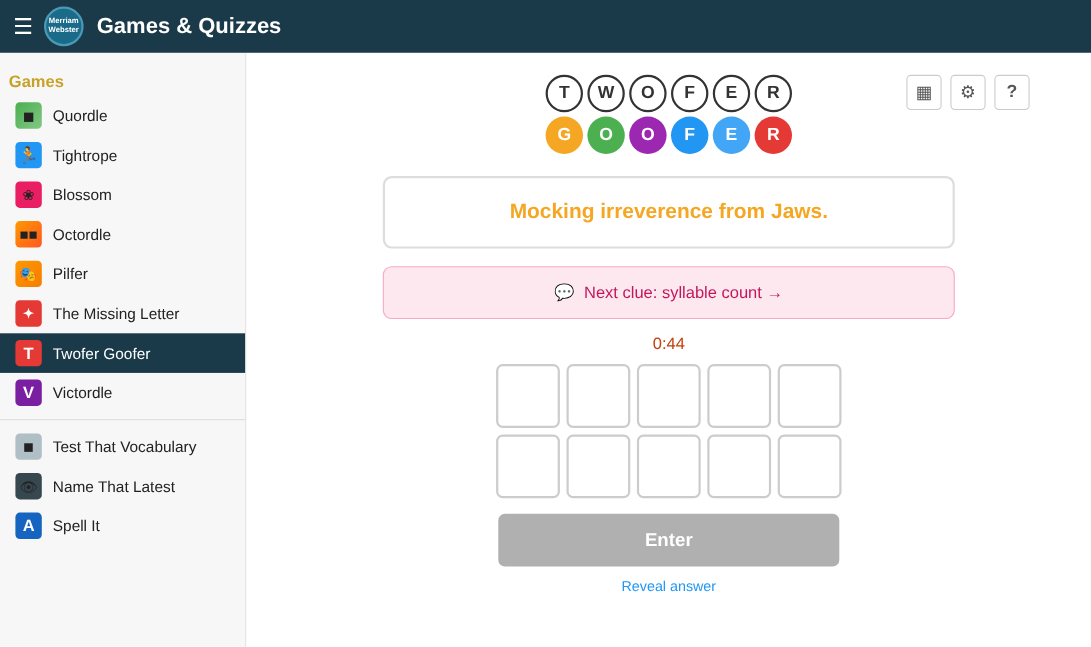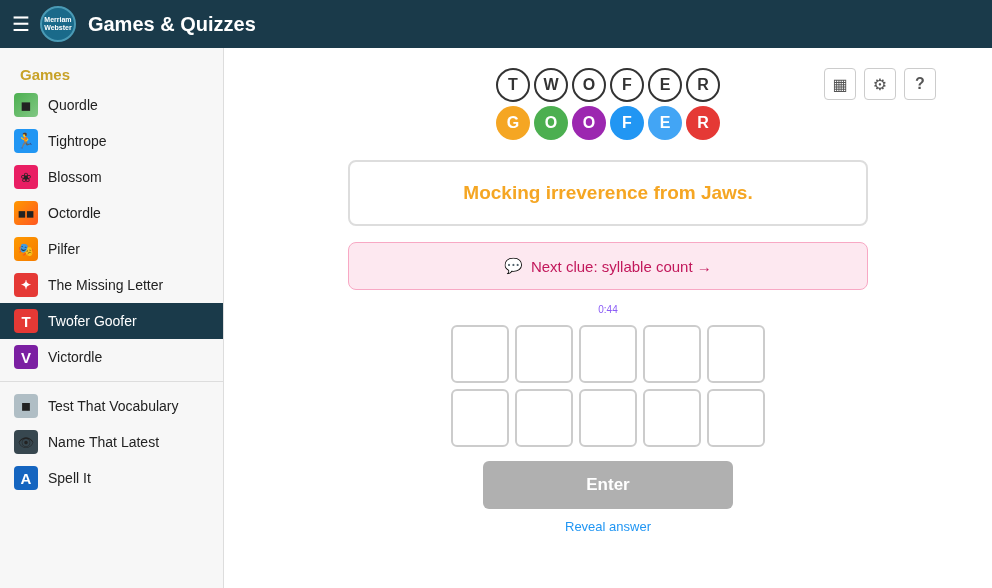--- a/index.html
+++ b/index.html
@@ -61,21 +61,21 @@
       background: #f7f7f7;
       border-right: 1px solid #ddd;
       overflow-y: auto;
       flex-shrink: 0;
       padding: 12px 0;
     }
     .sidebar-section-title {
       color: #c8a228;
       font-weight: bold;
       font-size: 15px;
-      padding: 6px 20px 4px;
+      padding: 6px 8px 4px;
     }
     .sidebar-item {
       display: flex;
       align-items: center;
       padding: 6px 14px;
       cursor: pointer;
       font-size: 14px;
       color: #222;
       border-radius: 0;
     }
@@ -215,22 +215,22 @@
       cursor: pointer;
       margin-bottom: 14px;
       font-size: 15px;
       color: #c2185b;
       font-weight: 500;
       gap: 8px;
     }
 
     
     .timer {
-      font-size: 10px;
-      color: #8b5cf6;
+      font-size: 15px;
+      color: #c2410c;
       margin-bottom: 10px;
     }
 
     
     .letter-grid {
       display: flex;
       flex-direction: column;
       gap: 6px;
       margin-bottom: 14px;
     }
@@ -246,21 +246,21 @@
       display: flex;
       align-items: center;
       justify-content: center;
       font-size: 20px;
       font-weight: bold;
       background: white;
     }
 
     
     .enter-btn {
-      width: 250px;
+      width: 310px;
       background: #b0b0b0;
       color: white;
       border: none;
       border-radius: 6px;
       padding: 14px;
       font-size: 17px;
       font-weight: bold;
       cursor: pointer;
       margin-bottom: 10px;
     }

